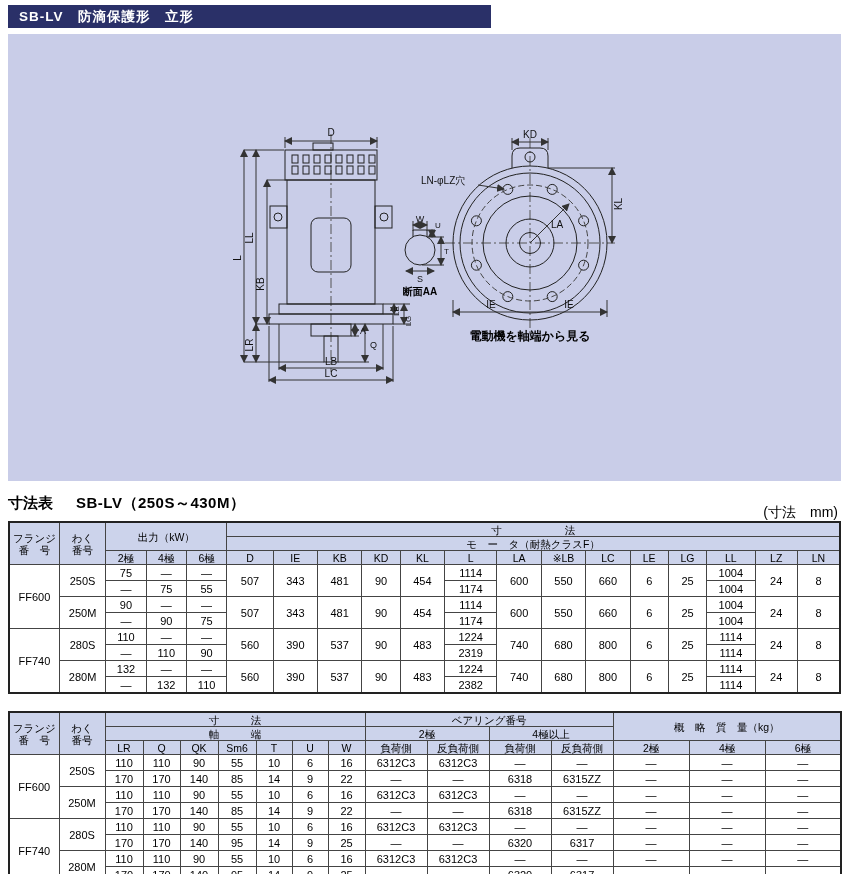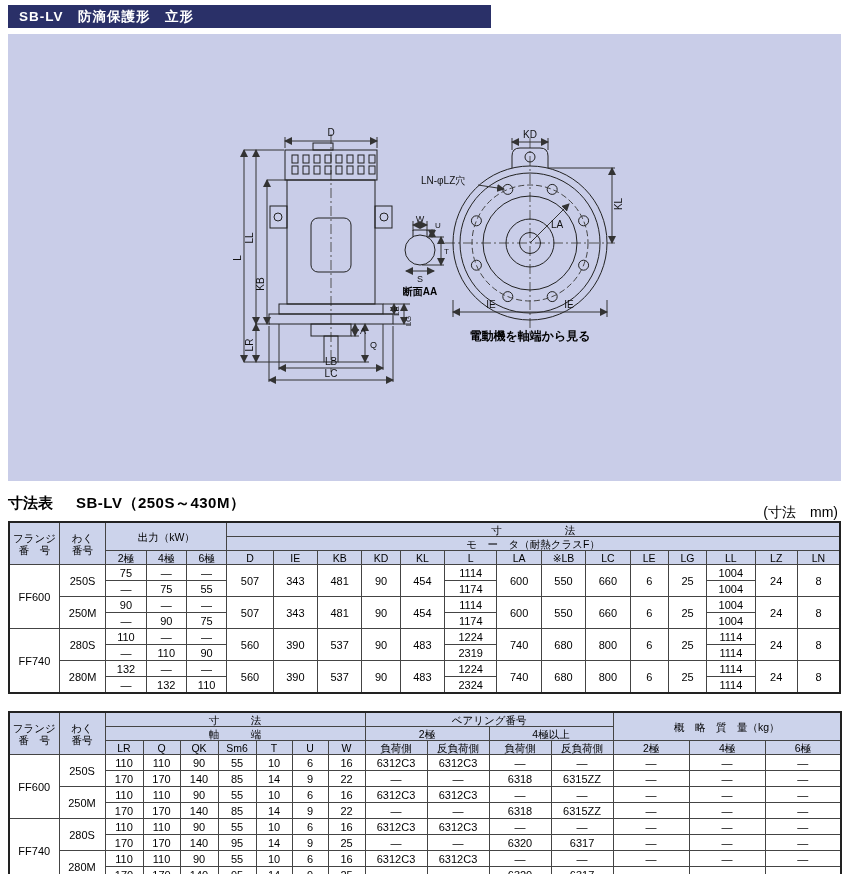--- a/index.html
+++ b/index.html
@@ -354,21 +354,21 @@
       <td rowspan="2">6</td>
       <td rowspan="2">25</td>
       <td>1114</td>
       <td rowspan="2">24</td>
       <td rowspan="2">8</td>
     </tr>
     <tr>
       <td>—</td>
       <td>132</td>
       <td>110</td>
-      <td>2324</td>
+      <td>2382</td>
       <td>1114</td>
     </tr>
   </tbody>
 </table>
 
 <table class="t2">
   <colgroup>
     <col style="width:50px">
       <col style="width:46px">
     <col style="width:38px">

